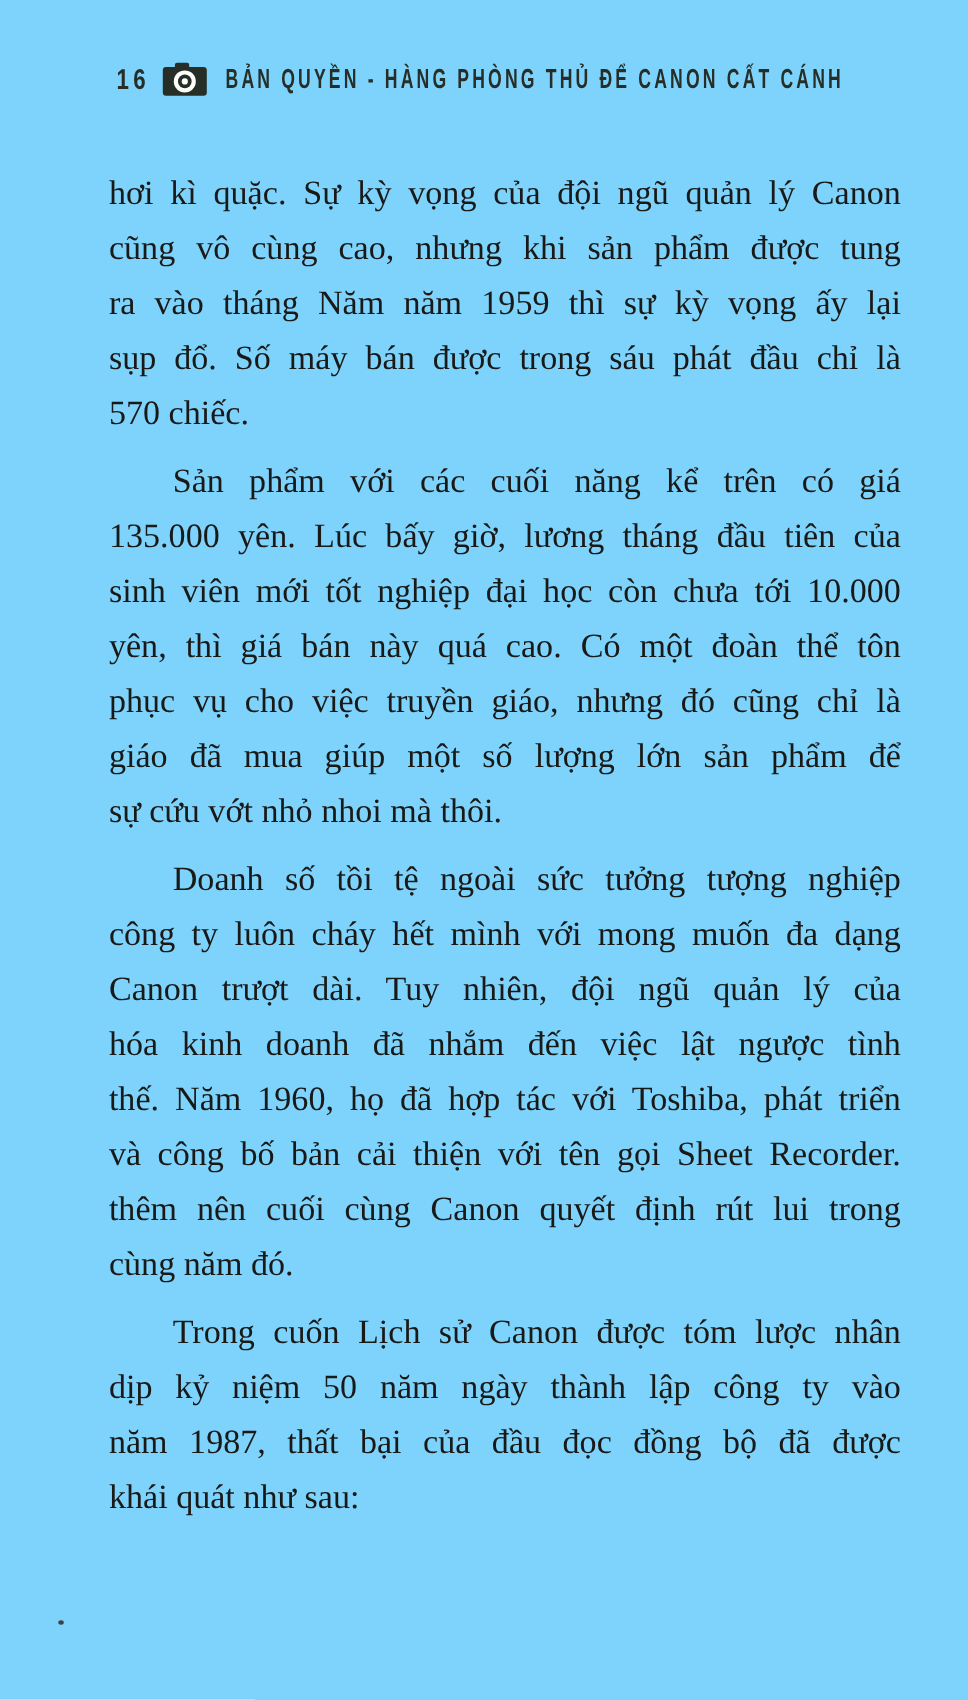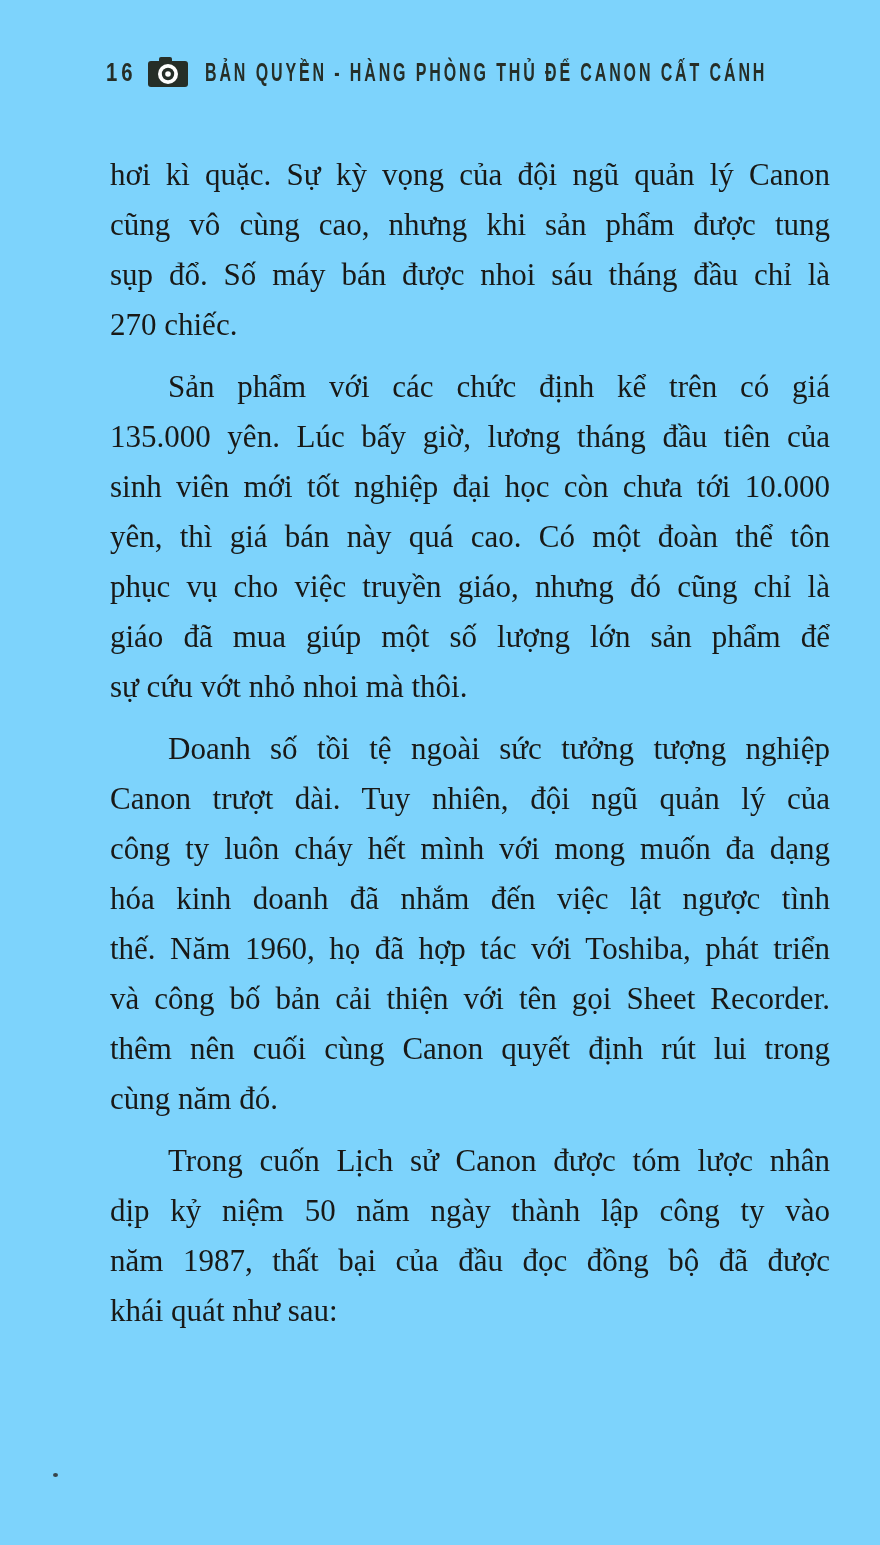--- a/index.html
+++ b/index.html
@@ -37,21 +37,21 @@
     font-weight: 700;
     font-size: 25px;
     letter-spacing: 4.5px;
     color: #262e27;
     transform: scaleX(0.64);
     transform-origin: left center;
   }
   
   .body-text {
     position: absolute;
-    left: 110px;
+    left: 99px;
     top: 150px;
     width: 720px;
     color: #191917;
     font-size: 31px;
   }
   .paragraph + .paragraph { margin-top: 12px; }
   .line {
     line-height: 50px;
     white-space: nowrap;
     text-align: justify;
@@ -91,36 +91,37 @@
       <circle cx="21" cy="18" r="6.2" fill="#262e27"></circle>
       <circle cx="21" cy="18" r="2.8" fill="#fefefd"></circle>
     </svg>
     <span class="header-title">BẢN QUYỀN - HÀNG PHÒNG THỦ ĐỂ CANON CẤT CÁNH</span>
   </div>
 
   <div class="body-text">
       <div class="paragraph">
         <div class="line"><span>hơi kì quặc. Sự kỳ vọng của đội ngũ quản lý Canon</span></div>
         <div class="line"><span>cũng vô cùng cao, nhưng khi sản phẩm được tung</span></div>
-        <div class="line"><span>sụp đổ. Số máy bán được nhoi sáu tháng đầu chỉ là</span></div>
-        <div class="line last"><span>270 chiếc.</span></div>
+        <div class="line"><span>ra vào tháng Năm năm 1959 thì sự kỳ vọng ấy lại</span></div>
+        <div class="line"><span>sụp đổ. Số máy bán được trong sáu phát đầu chỉ là</span></div>
+        <div class="line last"><span>570 chiếc.</span></div>
       </div>
       <div class="paragraph">
-        <div class="line indent"><span>Sản phẩm với các chức định kể trên có giá</span></div>
+        <div class="line indent"><span>Sản phẩm với các cuối năng kể trên có giá</span></div>
         <div class="line"><span>135.000 yên. Lúc bấy giờ, lương tháng đầu tiên của</span></div>
         <div class="line"><span>sinh viên mới tốt nghiệp đại học còn chưa tới 10.000</span></div>
         <div class="line"><span>yên, thì giá bán này quá cao. Có một đoàn thể tôn</span></div>
         <div class="line"><span>phục vụ cho việc truyền giáo, nhưng đó cũng chỉ là</span></div>
         <div class="line"><span>giáo đã mua giúp một số lượng lớn sản phẩm để</span></div>
         <div class="line last"><span>sự cứu vớt nhỏ nhoi mà thôi.</span></div>
       </div>
       <div class="paragraph">
         <div class="line indent"><span>Doanh số tồi tệ ngoài sức tưởng tượng nghiệp</span></div>
+        <div class="line"><span>công ty luôn cháy hết mình với mong muốn đa dạng</span></div>
         <div class="line"><span>Canon trượt dài. Tuy nhiên, đội ngũ quản lý của</span></div>
-        <div class="line"><span>công ty luôn cháy hết mình với mong muốn đa dạng</span></div>
         <div class="line"><span>hóa kinh doanh đã nhắm đến việc lật ngược tình</span></div>
         <div class="line"><span>thế. Năm 1960, họ đã hợp tác với Toshiba, phát triển</span></div>
         <div class="line"><span>và công bố bản cải thiện với tên gọi Sheet Recorder.</span></div>
         <div class="line"><span>thêm nên cuối cùng Canon quyết định rút lui trong</span></div>
         <div class="line last"><span>cùng năm đó.</span></div>
       </div>
       <div class="paragraph">
         <div class="line indent"><span>Trong cuốn </span><span class="it">Lịch sử Canon</span><span> được tóm lược nhân</span></div>
         <div class="line"><span>dịp kỷ niệm 50 năm ngày thành lập công ty vào</span></div>
         <div class="line"><span>năm 1987, thất bại của đầu đọc đồng bộ đã được</span></div>

